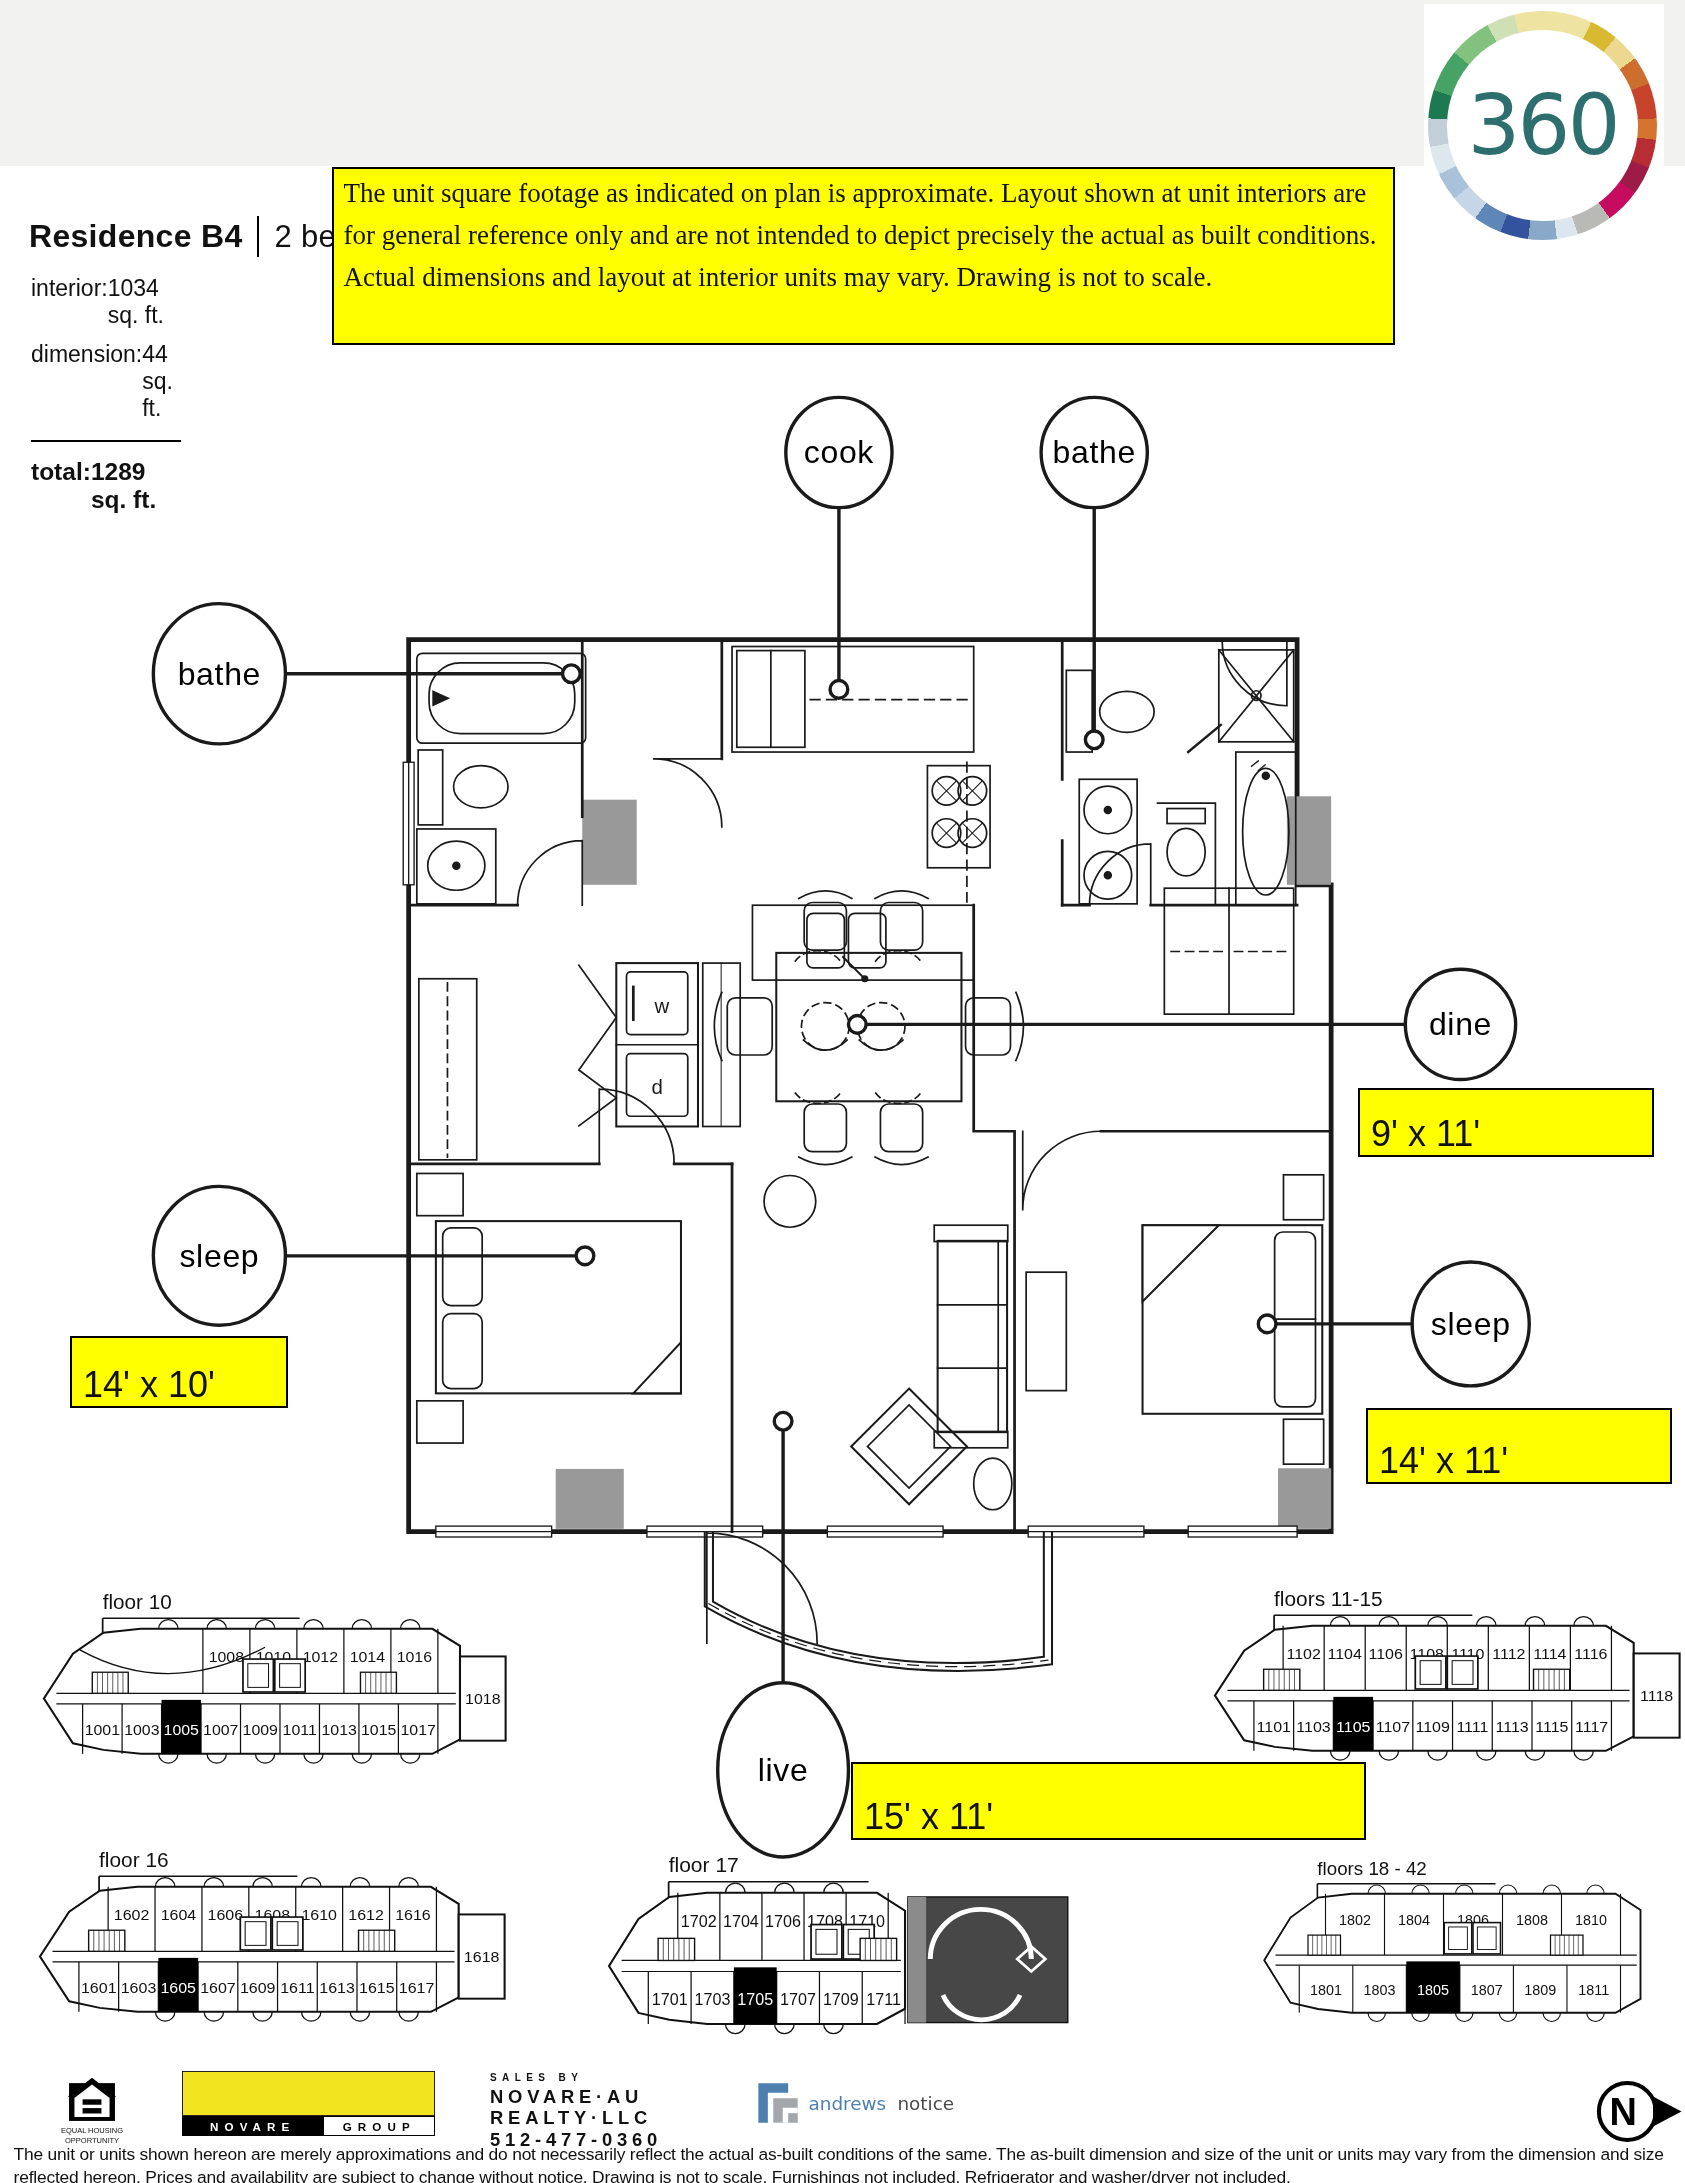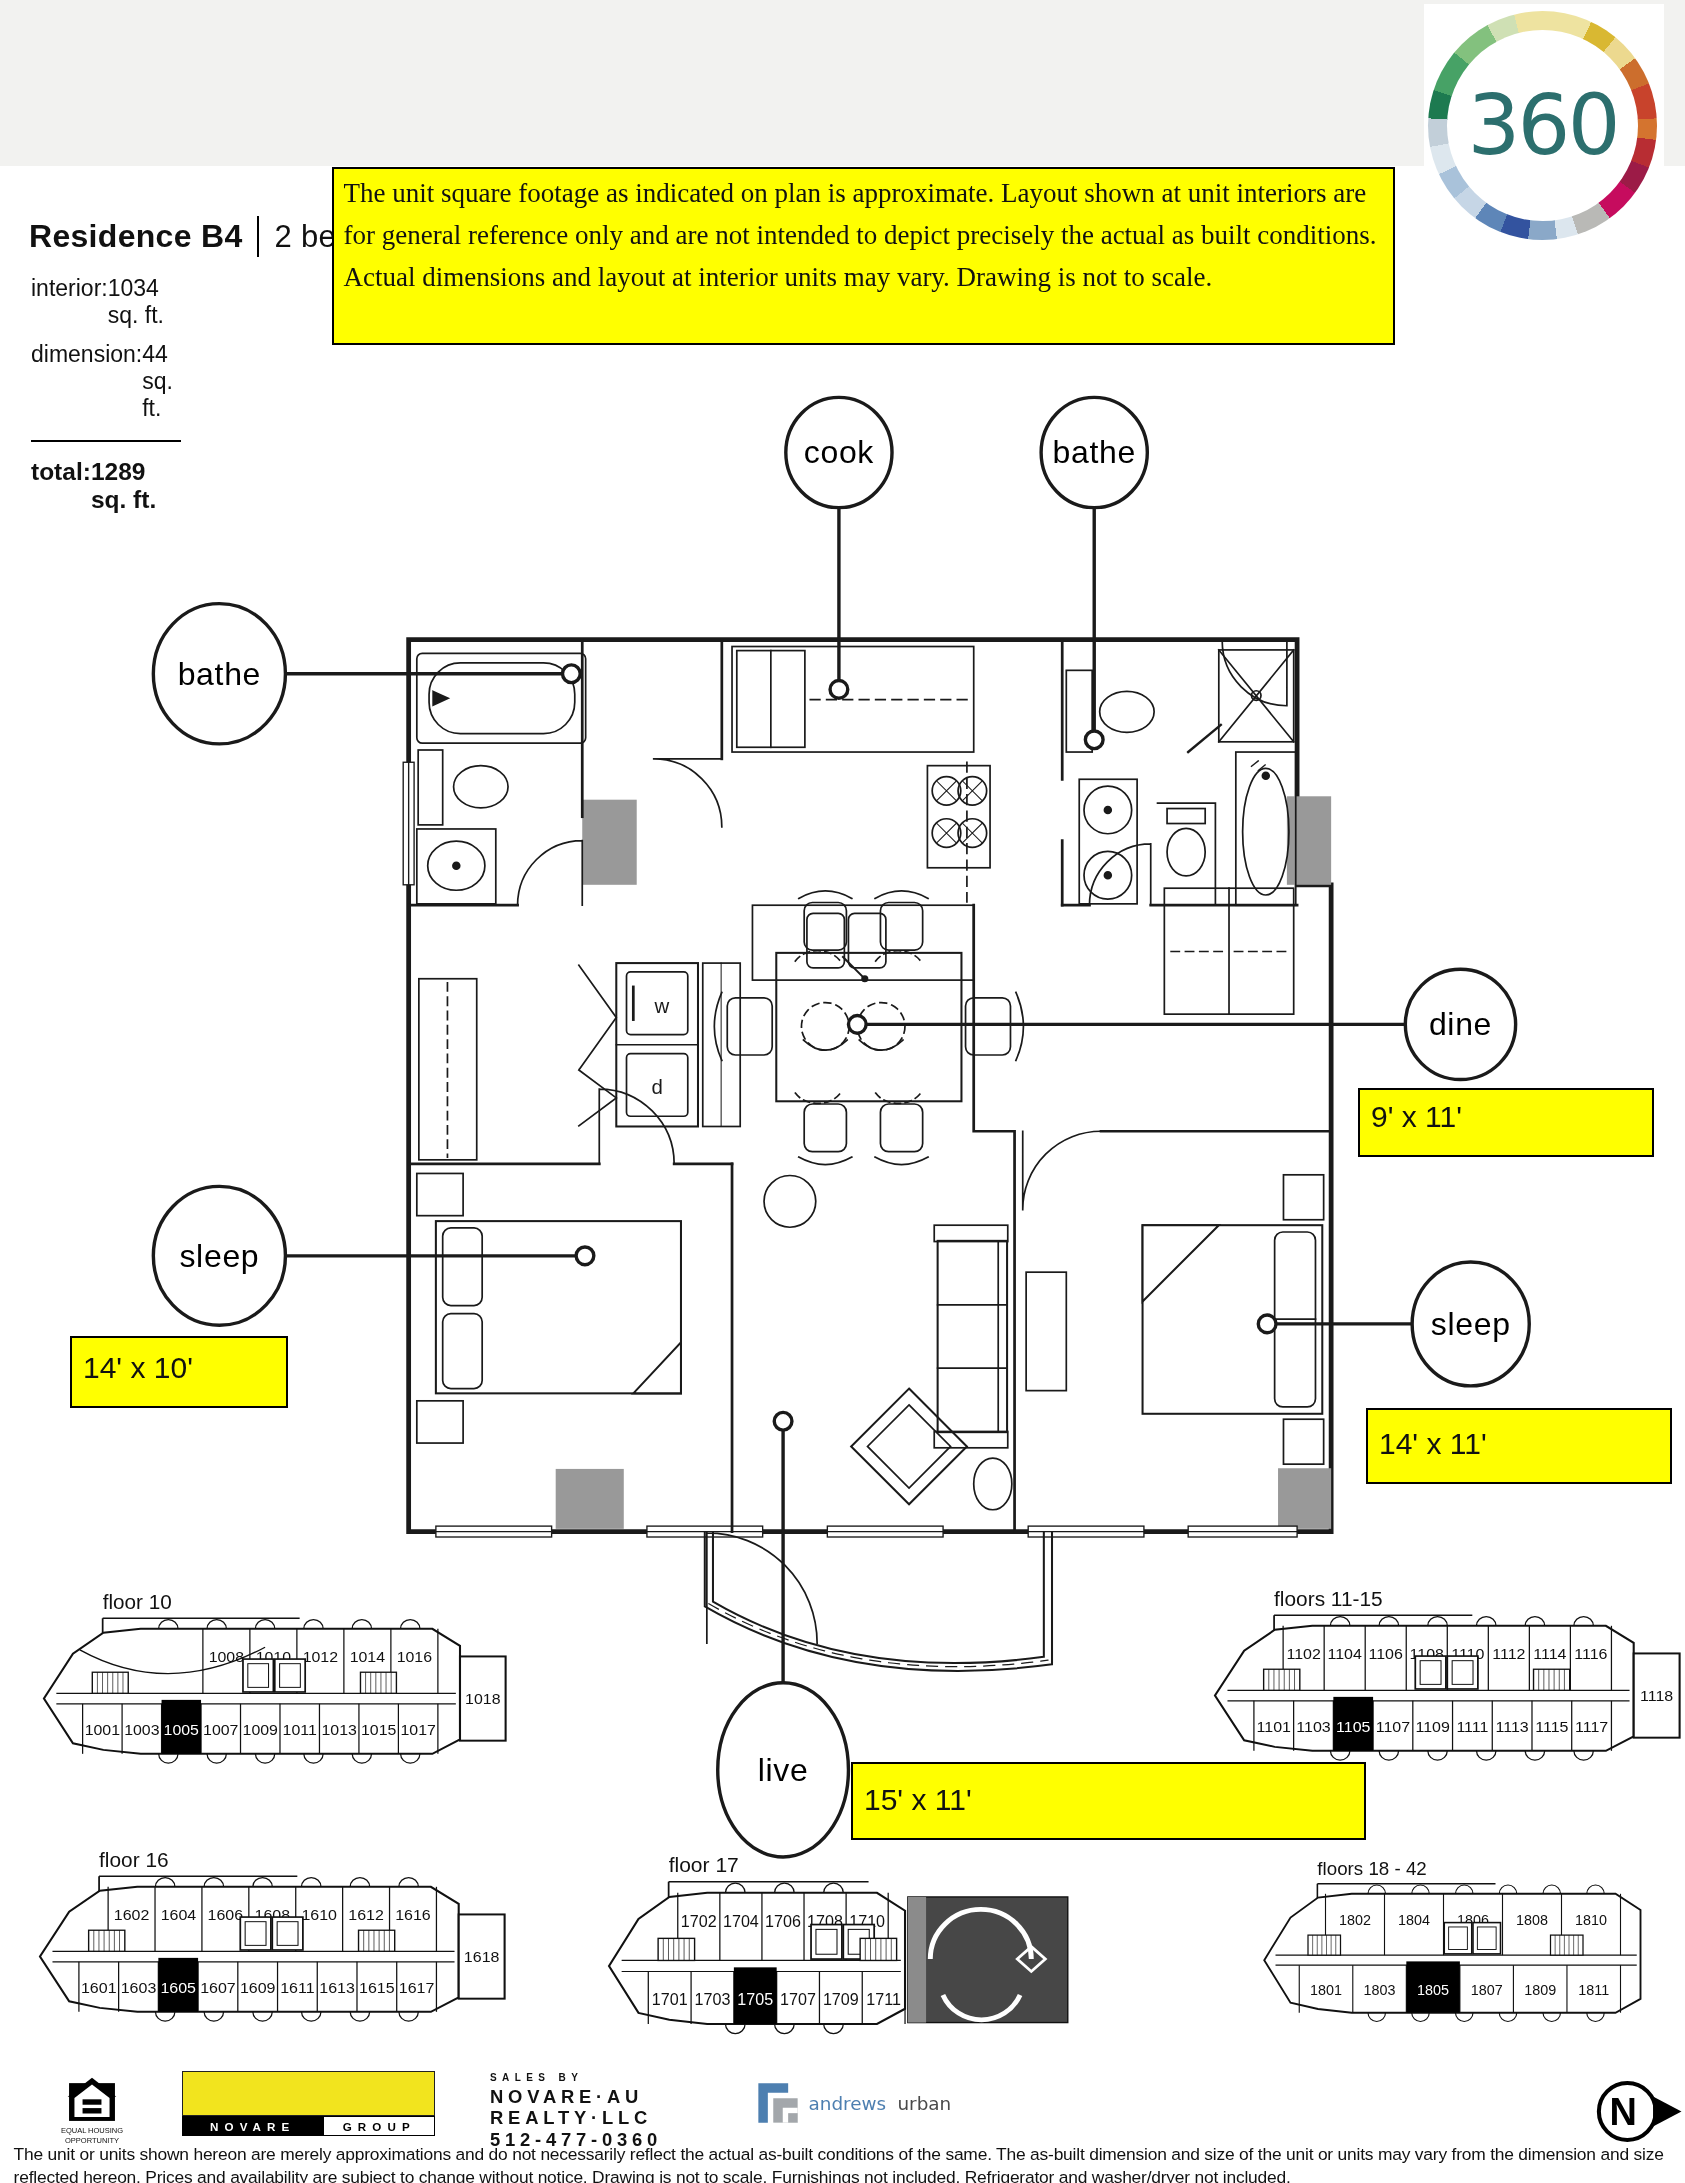--- a/index.html
+++ b/index.html
@@ -21,21 +21,21 @@
   .title-main{font-size:32px;font-weight:bold;letter-spacing:0.3px}
   .title-bar{border-left:2.7px solid #000;height:41px;margin:0 15px}
   .title-sub{font-size:31px;font-weight:500;letter-spacing:0.3px}
   .stats{left:31px;top:275px;width:150px;font-size:23px}
   .stats .row{display:flex;justify-content:space-between;margin-bottom:12.3px}
   .stats .rule{border-top:2.7px solid #000;margin:17.7px 0 16.3px 0}
   .stats .total{display:flex;justify-content:space-between;font-weight:bold;font-size:24.5px}
   .ybox{background:#ffff00;border:2.7px solid #000;box-sizing:border-box}
   .disclaimer{left:332px;top:167px;width:1063px;height:178px;padding:4.1px 9.5px;
     font-family:"Liberation Serif",serif;font-size:27px;line-height:1.55}
-  .dim{display:flex;align-items:flex-end;padding:0 0 21px 11px;font-size:30px;border-width:2px}
+  .dim{display:flex;align-items:flex-end;padding:0 0 0 11px;font-size:36px;border-width:2px}
   .plan-svg{left:0;top:381px}
   .plate{position:absolute}
   .footband{left:37px;top:2070px;width:939px;height:69px;background:#fff}
   .eho{left:58px;top:2076px;width:68px;text-align:center}
   .eho .cap{font-size:7.5px;line-height:1.05;margin-top:1.4px;letter-spacing:0}
   .novare{left:182px;top:2071px;width:253px}
   .novare .yellow{width:253px;height:45px;background:#f2e41e;border:1.4px solid #222;box-sizing:border-box}
   .novare .band{display:flex;width:253px;height:20.4px}
   .novare .nv{width:142px;background:#000;color:#fff;font-size:11.6px;font-weight:bold;letter-spacing:6.1px;
     display:flex;align-items:center;justify-content:center}
@@ -704,21 +704,21 @@
 
 <div class="abs andrews">
   <svg width="42" height="42" viewBox="0 0 62 62">
     <path d="M2,2 H46 V16 H16 V60 H2 Z" fill="#4d7fb0"></path>
     <rect x="24" y="24" width="36" height="36" fill="#a3a7ab"></rect>
     <rect x="38" y="38" width="22" height="22" fill="#ffffff"></rect>
     <rect x="46" y="46" width="14" height="14" fill="#a3a7ab"></rect>
   </svg>
   <div class="txt">
     <span class="a1">andrews</span>
-    <span class="a2">urban</span>
+    <span class="a2">notice</span>
   </div>
 </div>
 
 <div class="abs north">
   <svg width="93" height="65" viewBox="0 0 136 96">
     <circle cx="50" cy="48" r="42" fill="#fff" stroke="#000" stroke-width="6"></circle>
     <polygon points="88,26 88,70 130,48" fill="#000"></polygon>
     <text x="44" y="68" font-size="56" font-weight="bold" text-anchor="middle" font-family="Liberation Sans, sans-serif">N</text>
   </svg>
 </div>

